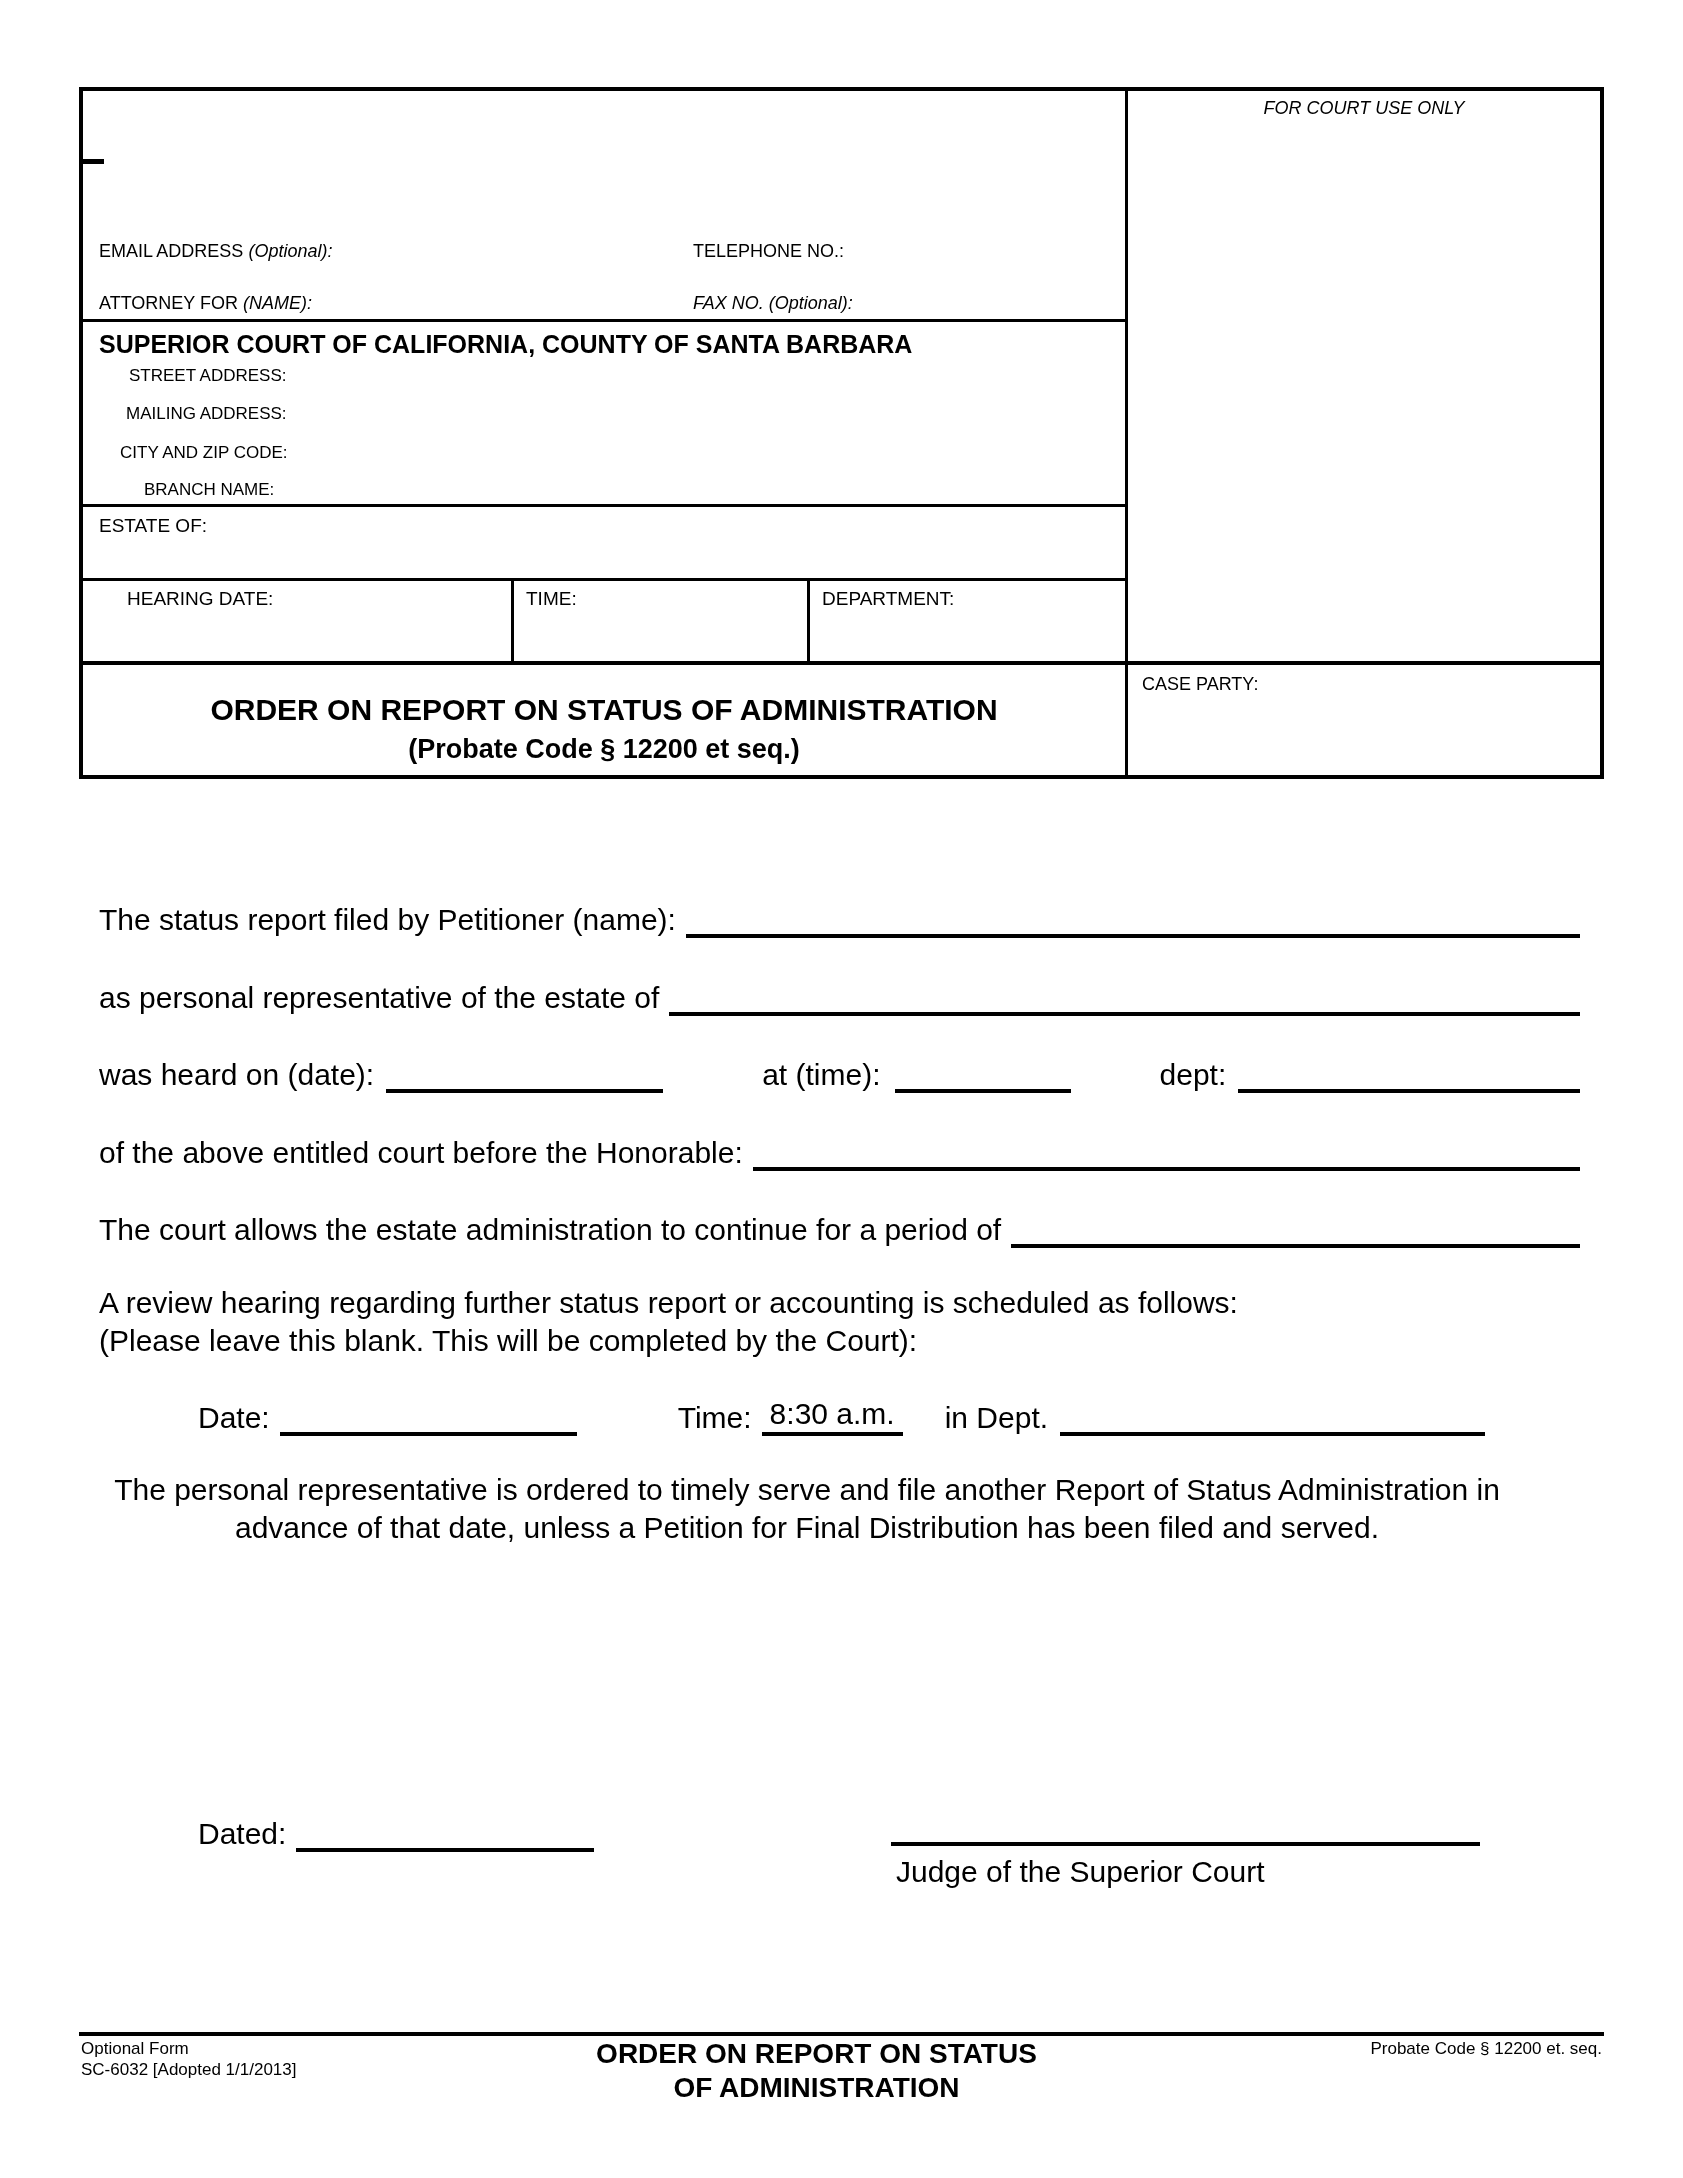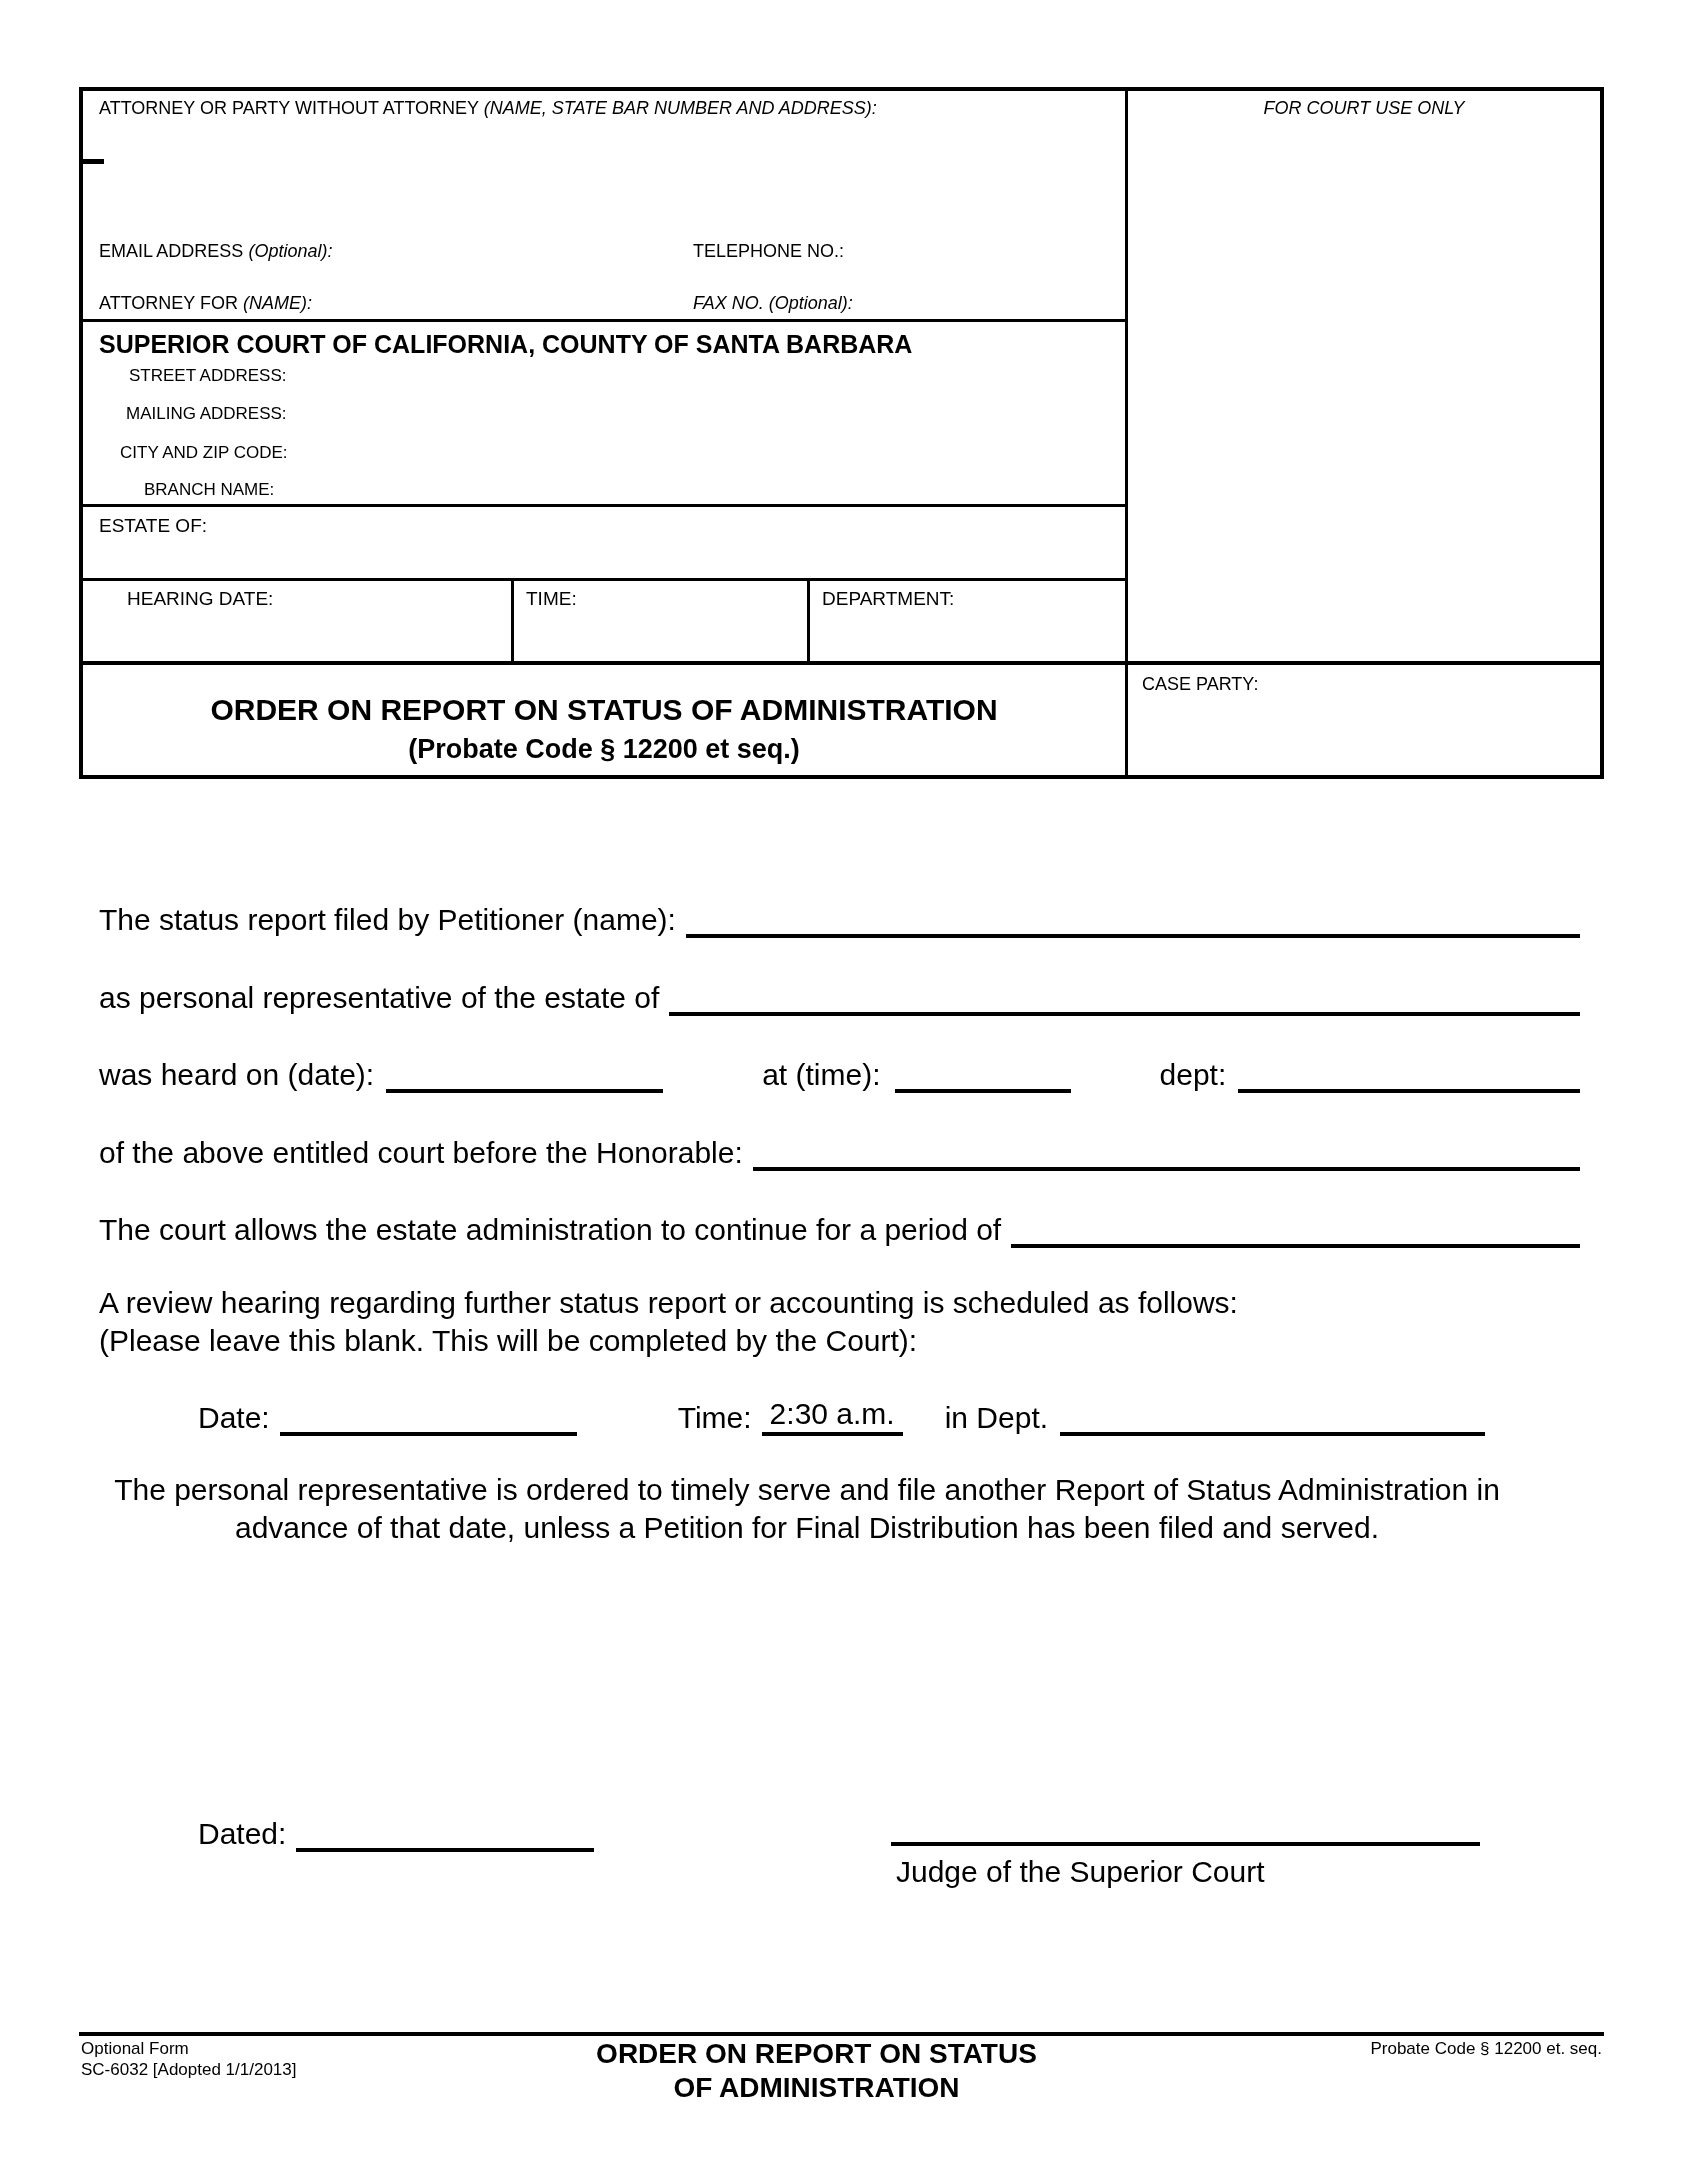--- a/index.html
+++ b/index.html
@@ -54,23 +54,20 @@
 <body>
 
 <div class="page">
 
   <div class="header-box">
 
     <div class="hcol-left">
 
       <div class="cell attorney-cell">
         <div class="tick"></div>
-        <div class="slabel abs" style="left:16px; top:6px;">
-          <span>ATTORNEY OR PARTY WITHOUT ATTORNEY </span><span class="it">(NAME, STATE BAR NUMBER AND ADDRESS):</span>
-        </div>
         <div class="slabel abs" style="left:16px; top:149px;">
           <span>EMAIL ADDRESS </span><span class="it">(Optional):</span>
         </div>
         <div class="slabel abs" style="left:610px; top:149px;">TELEPHONE NO.:</div>
         <div class="slabel abs" style="left:16px; top:201px;">
           <span>ATTORNEY FOR </span><span class="it">(NAME):</span>
         </div>
         <div class="slabel it abs" style="left:610px; top:201px; font-style:italic;">FAX NO. (Optional):</div>
       </div>
 
@@ -145,21 +142,21 @@
 
   <div class="ptext" style="left:99px; top:1284px; width:1465px;">
     <div>A review hearing regarding further status report or accounting is scheduled as follows:</div>
     <div>(Please leave this blank. This will be completed by the Court):</div>
   </div>
 
   <div class="fline" style="left:198px; top:1394px; width:1287px;">
     <span>Date:</span>
     <div class="blank" style="width:297px; margin-left:10px;"></div>
     <span style="margin-left:101px;">Time:</span>
-    <span class="uval" style="margin-left:10px;">2:30 a.m.</span>
+    <span class="uval" style="margin-left:10px;">8:30 a.m.</span>
     <span style="margin-left:42px;">in Dept.</span>
     <div class="blank" style="flex:1; margin-left:12px;"></div>
   </div>
 
   <div class="ptext" style="left:99px; top:1471px; width:1416px;text-align:center;">The personal representative is ordered to timely serve and file another Report of Status Administration in advance of that date, unless a Petition for Final Distribution has been filed and served.</div>
 
   <div class="fline" style="left:198px; top:1810px; width:396px;">
     <span>Dated:</span>
     <div class="blank" style="flex:1; margin-left:10px;"></div>
   </div>

